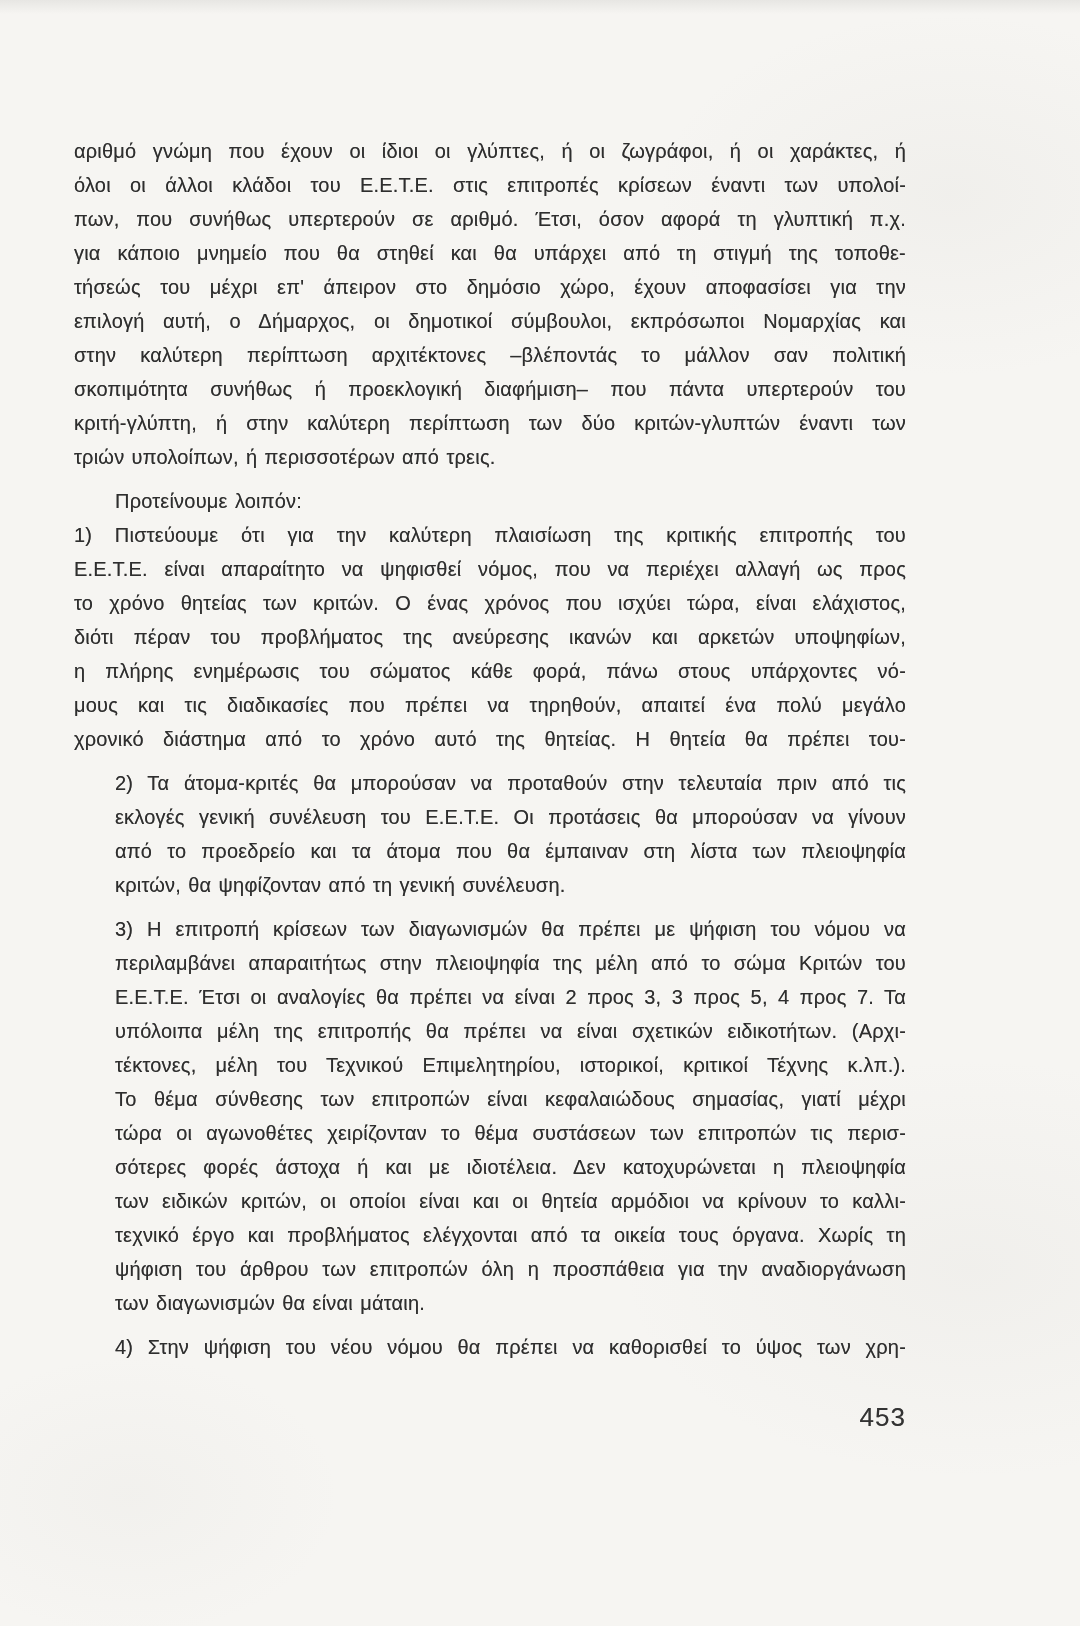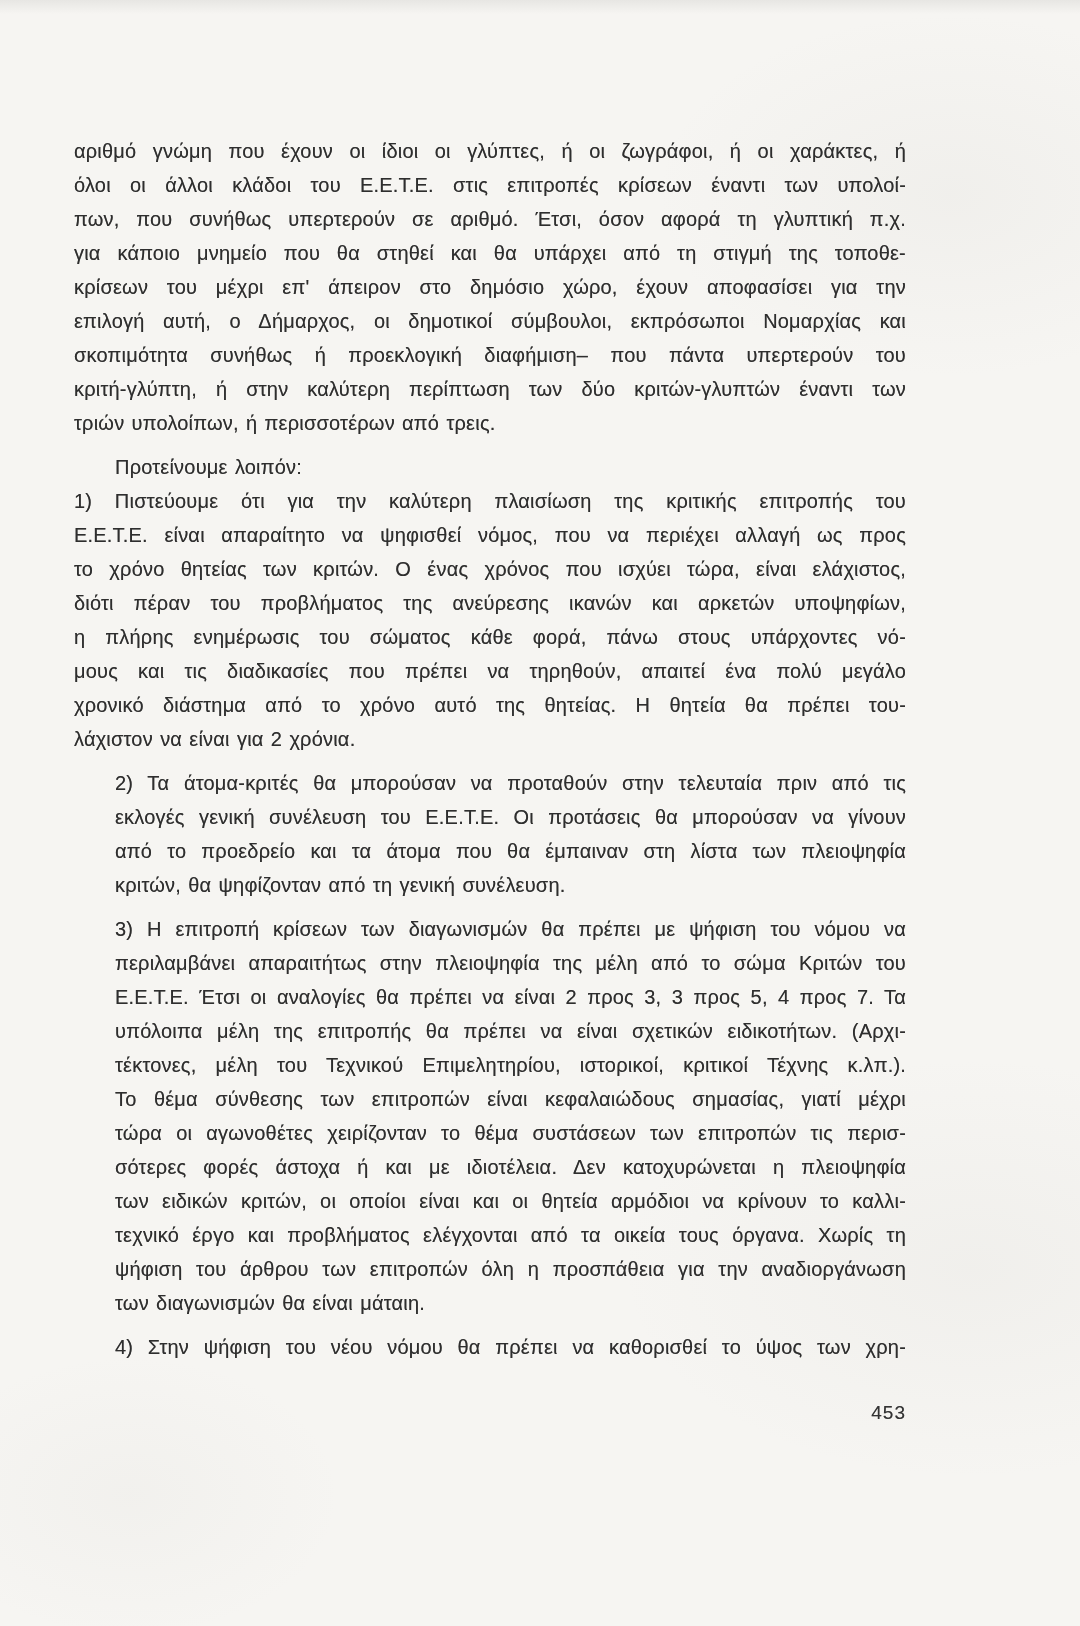--- a/index.html
+++ b/index.html
@@ -54,54 +54,54 @@
   .u-seg {
     border-bottom: 2px solid #4a4a4a;
     padding-bottom: 18px;
   }
   .pagenum {
     position: absolute;
     left: 74px;
     top: 1402px;
     width: 832px;
     text-align: right;
-    font-size: 19px;
+    font-size: 26px;
     letter-spacing: 1px;
     color: #333333;
     text-shadow: 0 0 0.5px rgba(46,46,46,0.5);
   }
 </style>
 </head>
 <body>
 
 <div class="page">
   <div class="text-block" id="text-block">
       <div class="para">
         <div class="line">αριθμό γνώμη που έχουν οι ίδιοι οι γλύπτες, ή οι ζωγράφοι, ή οι χαράκτες, ή</div>
         <div class="line">όλοι οι άλλοι κλάδοι του Ε.Ε.Τ.Ε. στις επιτροπές κρίσεων έναντι των υπολοί-</div>
         <div class="line">πων, που συνήθως υπερτερούν σε αριθμό. Έτσι, όσον αφορά τη γλυπτική π.χ.</div>
         <div class="line">για κάποιο μνημείο που θα στηθεί και θα υπάρχει από τη στιγμή της τοποθε-</div>
-        <div class="line">κρίσεων του μέχρι επ' άπειρον στο δημόσιο χώρο, έχουν αποφασίσει για την</div>
+        <div class="line">τήσεώς του μέχρι επ' άπειρον στο δημόσιο χώρο, έχουν αποφασίσει για την</div>
         <div class="line">επιλογή αυτή, ο Δήμαρχος, οι δημοτικοί σύμβουλοι, εκπρόσωποι Νομαρχίας και</div>
+        <div class="line">στην καλύτερη περίπτωση αρχιτέκτονες –βλέποντάς το μάλλον σαν πολιτική</div>
         <div class="line">σκοπιμότητα συνήθως ή προεκλογική διαφήμιση– που πάντα υπερτερούν του</div>
         <div class="line">κριτή-γλύπτη, ή στην καλύτερη περίπτωση των δύο κριτών-γλυπτών έναντι των</div>
         <div class="line last">τριών υπολοίπων, ή περισσοτέρων από τρεις.</div>
       </div>
       <div class="para gap">
         <div class="line last">Προτείνουμε λοιπόν:</div>
       </div>
       <div class="para">
         <div class="line">1) Πιστεύουμε ότι για την καλύτερη πλαισίωση της κριτικής επιτροπής του</div>
         <div class="line">Ε.Ε.Τ.Ε. είναι απαραίτητο να ψηφισθεί νόμος, που να περιέχει αλλαγή ως προς</div>
         <div class="line">το χρόνο θητείας των κριτών. Ο ένας χρόνος που ισχύει τώρα, είναι ελάχιστος,</div>
         <div class="line">διότι πέραν του προβλήματος της ανεύρεσης ικανών και αρκετών υποψηφίων,</div>
         <div class="line">η πλήρης ενημέρωσις του σώματος κάθε φορά, πάνω στους υπάρχοντες νό-</div>
         <div class="line">μους και τις διαδικασίες που πρέπει να τηρηθούν, απαιτεί ένα πολύ μεγάλο</div>
         <div class="line">χρονικό διάστημα από το χρόνο αυτό της θητείας. Η θητεία θα πρέπει του-</div>
-        <div class="line last">λάχιστον να είναι για 2 χρόνια.</div>
       </div>
       <div class="para gap">
         <div class="line">2) Τα άτομα-κριτές θα μπορούσαν να προταθούν στην τελευταία πριν από τις</div>
         <div class="line">εκλογές γενική συνέλευση του Ε.Ε.Τ.Ε. Οι προτάσεις θα μπορούσαν να γίνουν</div>
         <div class="line">από το προεδρείο και τα άτομα που θα έμπαιναν στη λίστα των πλειοψηφία</div>
         <div class="line last">κριτών, θα ψηφίζονταν από τη γενική συνέλευση.</div>
       </div>
       <div class="para gap">
         <div class="line">3) Η επιτροπή κρίσεων των διαγωνισμών θα πρέπει με ψήφιση του νόμου να</div>
         <div class="line"><span>περιλαμβάνει απαραιτήτως </span><span class="u-seg">στην πλειοψηφία της</span><span> μέλη από το σώμα Κριτών του</span></div>

